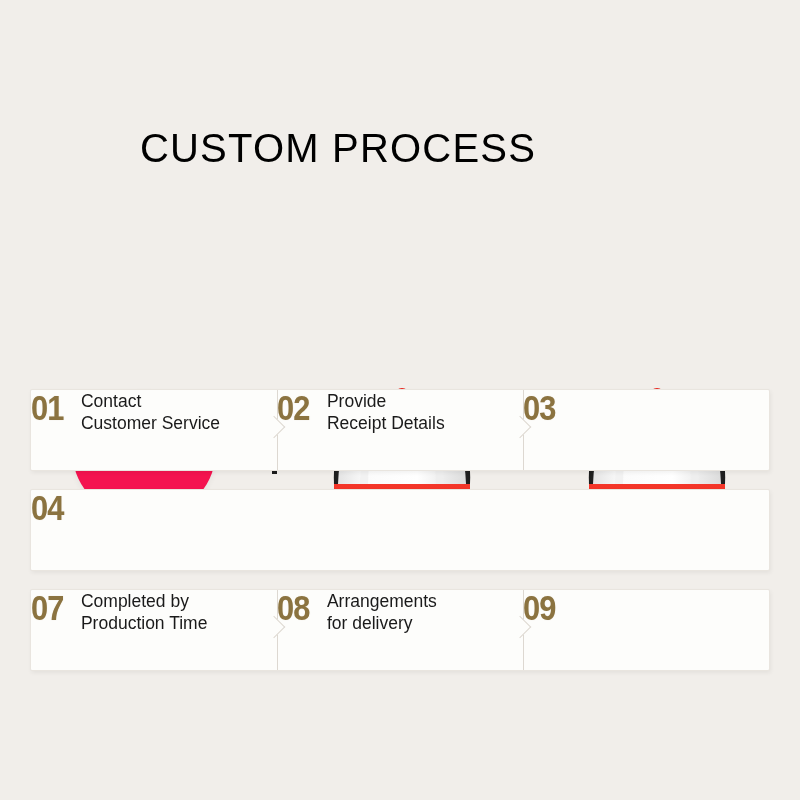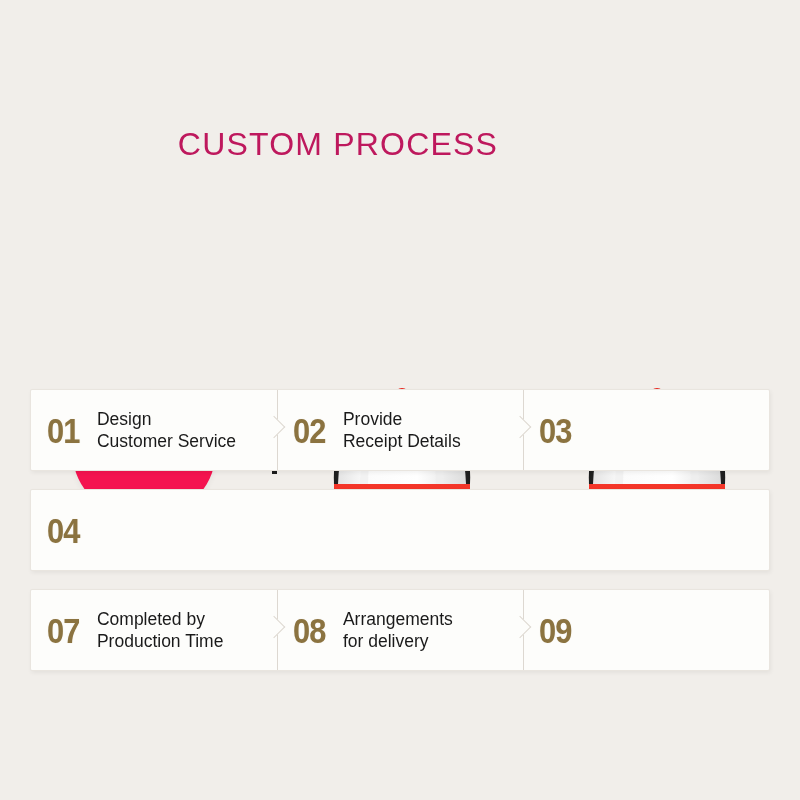--- a/index.html
+++ b/index.html
@@ -15,23 +15,23 @@
     position: relative;
   }
 
   
   .title {
     position: absolute;
     top: 126px;
     left: 0;
     width: 676px;
     text-align: center;
-    font-size: 32px;
+    font-size: 40px;
     letter-spacing: 1.2px;
-    color: #be185d;
+    color: #000000;
     font-weight: 400;
     font-family: "Liberation Sans", sans-serif;
   }
 
   
   .hero {
     position: absolute;
     top: 190px;
     left: 0;
     width: 800px;
@@ -143,23 +143,22 @@
     border: 1px solid #e9e5df;
     border-radius: 2px;
     box-shadow: 1px 2px 4px rgba(0,0,0,0.055);
     margin-bottom: 18px;
     box-sizing: border-box;
     overflow: hidden;
   }
   .step {
     flex: 1 1 0;
     display: flex;
-    align-items: center;
+    align-items: flex-start;
     position: relative;
-    padding-left: 16px;
     box-sizing: border-box;
     min-width: 0;
   }
   
   .step + .step::before {
     content: "";
     position: absolute;
     left: 0;
     top: 0;
     bottom: 0;
@@ -274,21 +273,21 @@
     </svg>
     <div class="cap-label">LOGO</div>
   </div>
 </div>
 
 <div class="rows">
 
   <div class="row">
     <div class="step">
       <span class="step-num">01</span>
-      <span class="step-text">Design
+      <span class="step-text">Contact
 Customer Service</span>
     </div>
     <div class="step">
       <span class="step-num">02</span>
       <span class="step-text">Provide
 Receipt Details</span>
     </div>
     <div class="step">
       <span class="step-num">03</span>
     </div>

